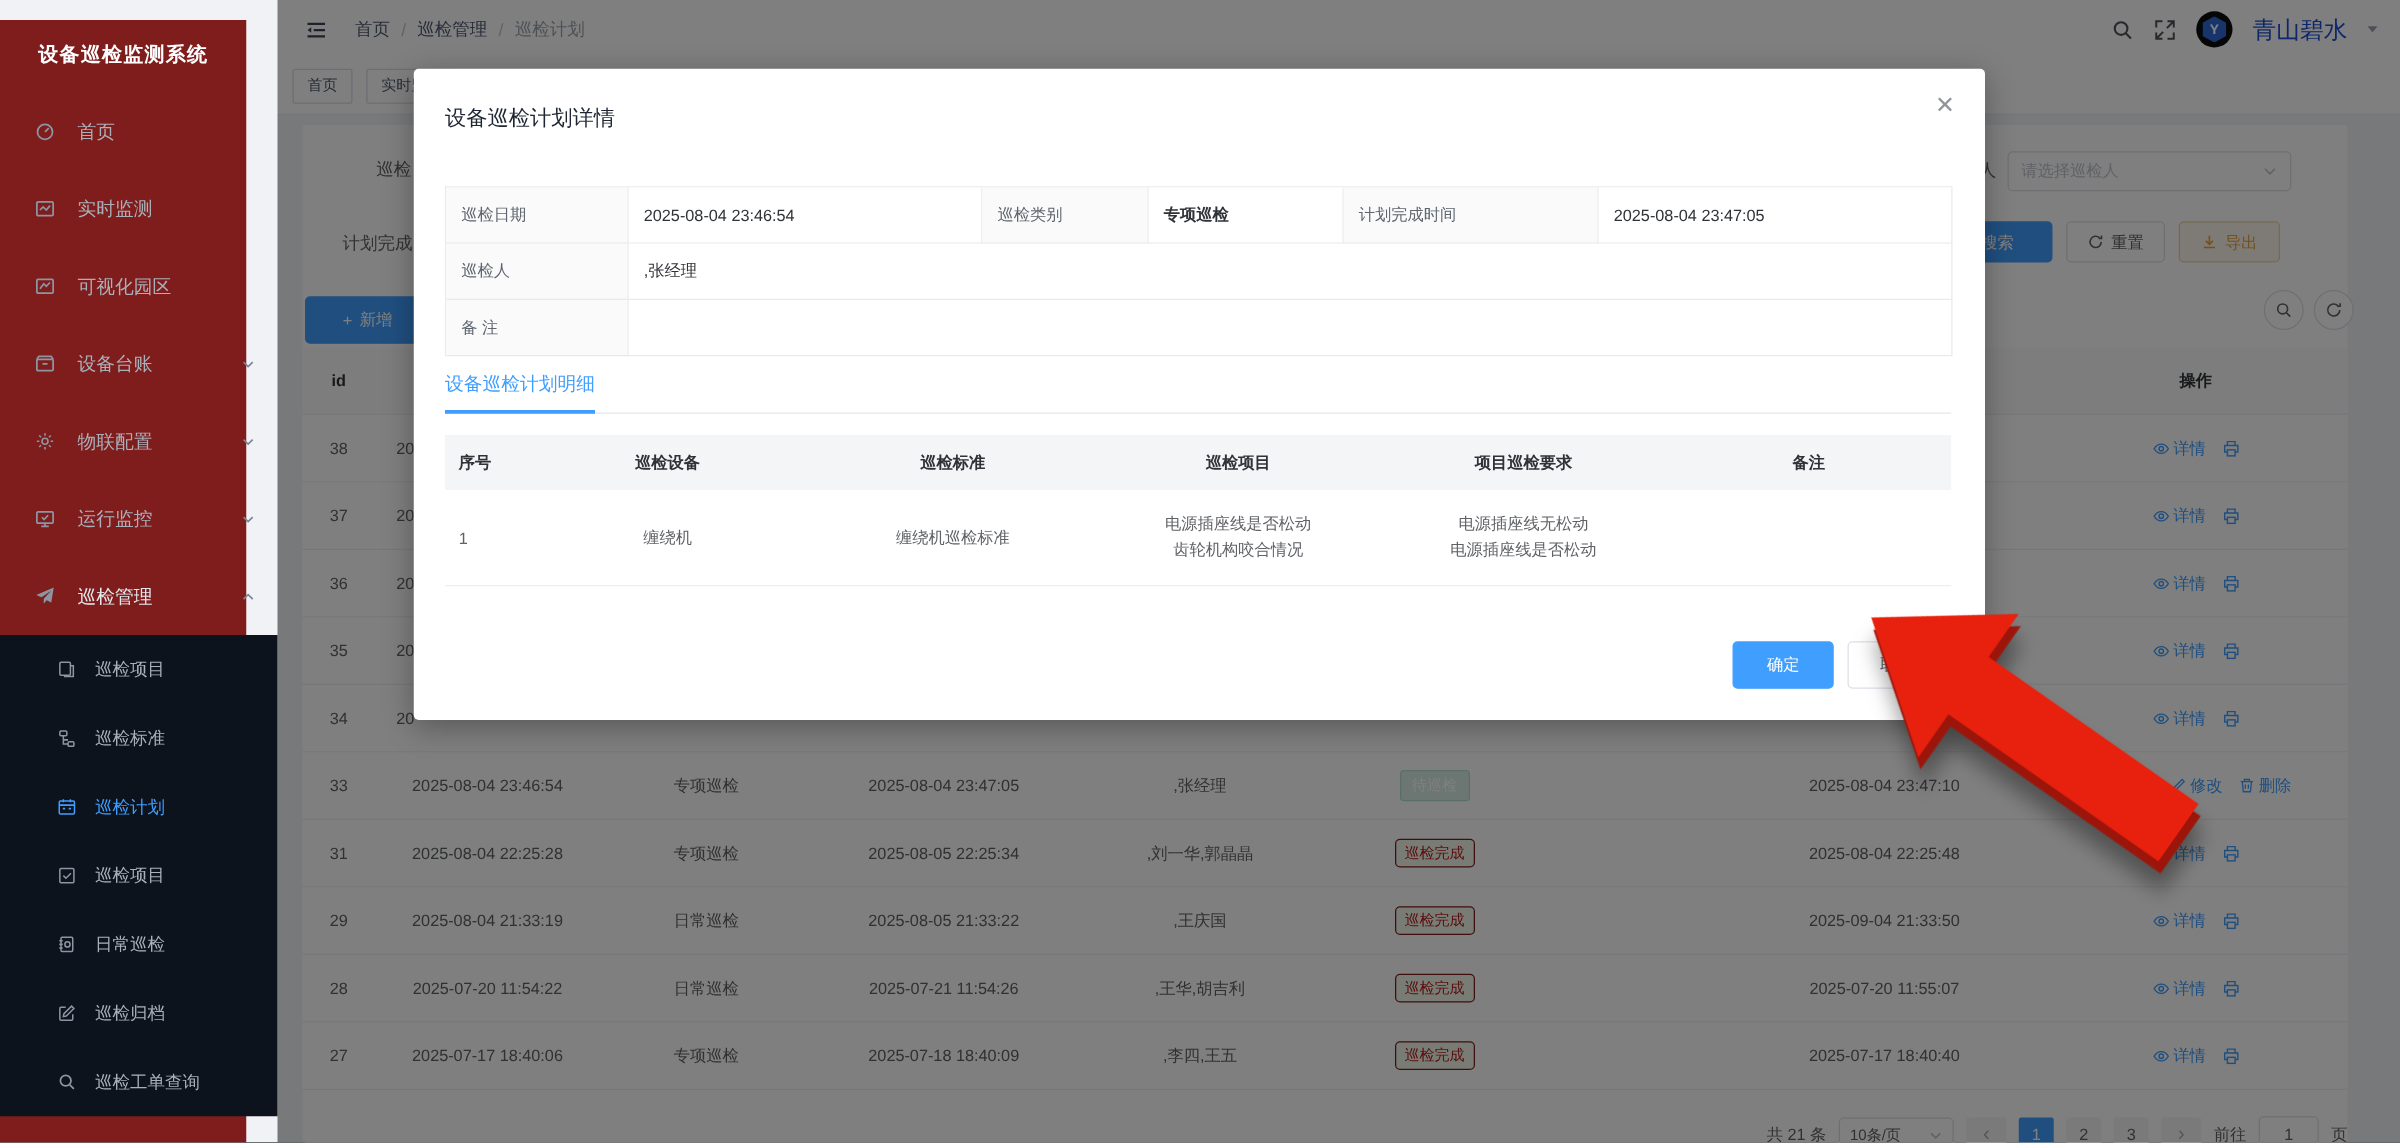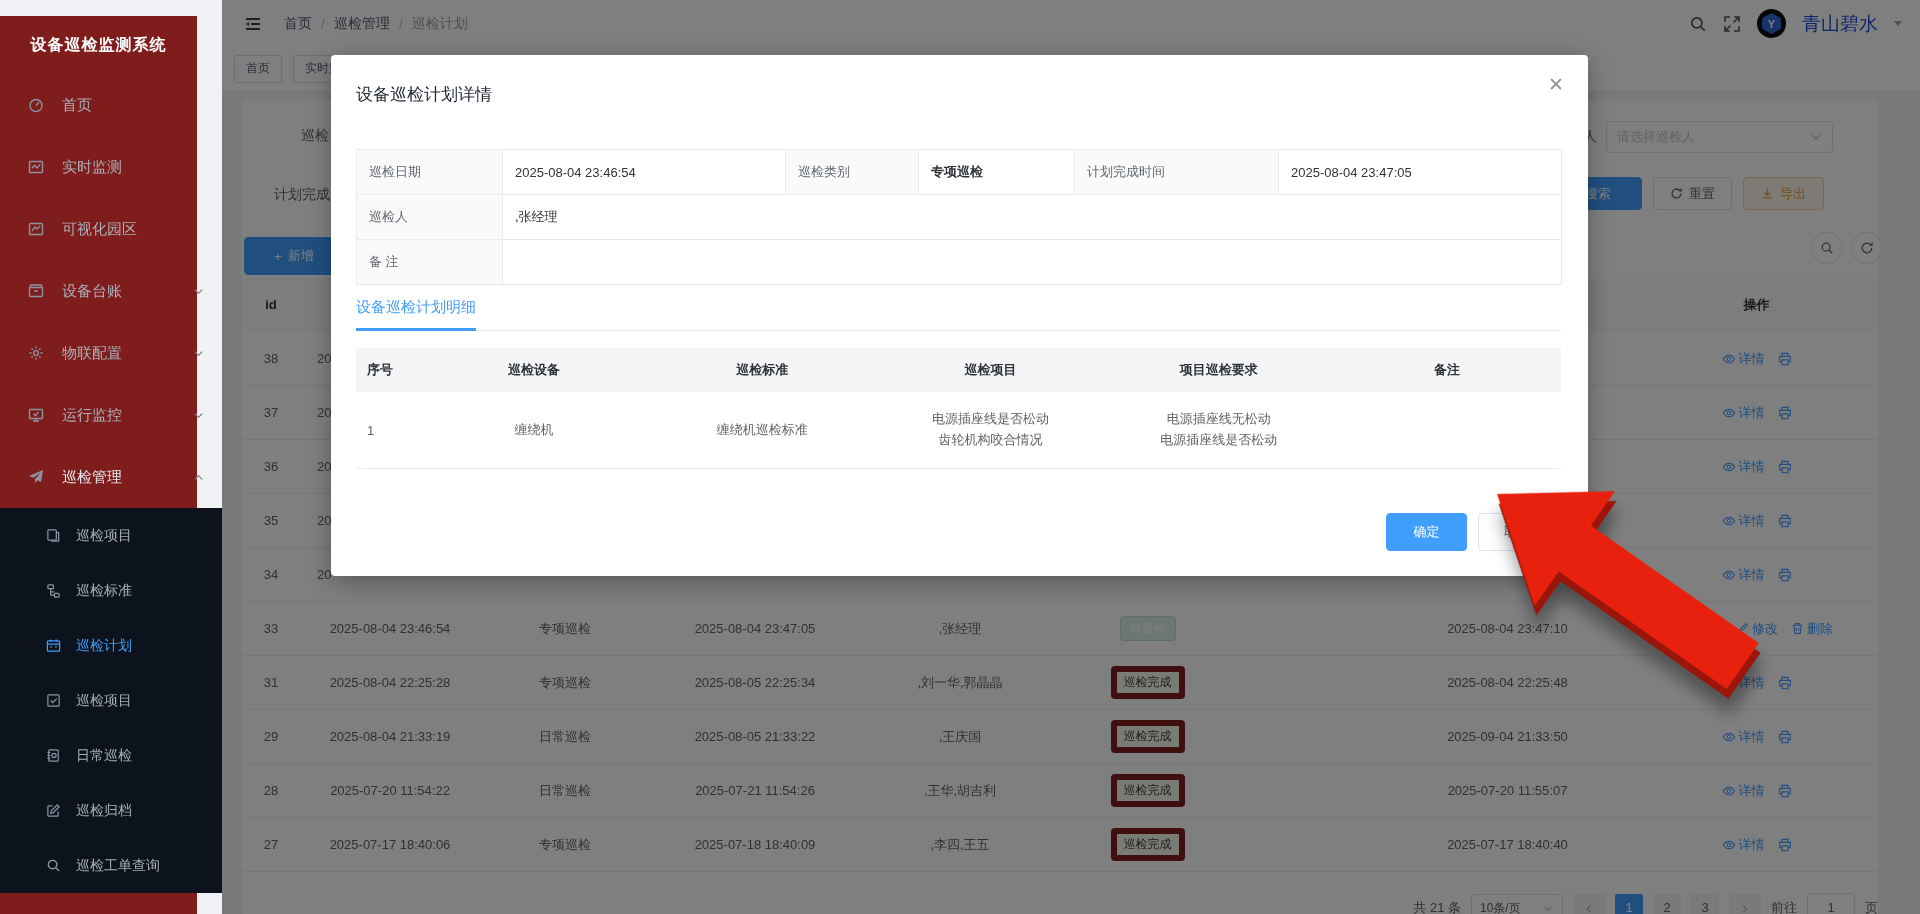--- a/index.html
+++ b/index.html
@@ -52,21 +52,21 @@
   .circle-btn{position:absolute;width:30px;height:30px;border-radius:50%;border:1px solid #dcdfe6;background:#fff;color:#606266;
               display:flex;align-items:center;justify-content:center;cursor:pointer;}
   
   .dtable{position:absolute;left:20px;top:278px;width:1636px;font-size:13px;}
   .trow{display:flex;align-items:center;height:54px;border-bottom:1px solid #ebeef5;box-sizing:border-box;background:#fff;}
   .trow.head{background:#fafafa;font-weight:bold;color:#2f3337;}
   .tc{text-align:center;box-sizing:border-box;}
   .c-id{width:58px;}.c-date{width:180px;}.c-type{width:170px;}.c-plan{width:210px;}.c-insp{width:200px;}
   .c-status{width:175px;}.c-blank{width:145px;}.c-actual{width:255px;}.c-action{width:243px;}
   .frag{text-align:left;padding-left:17px;}
-  .badge-done{display:inline-block;padding:2px 7px;font-size:12px;color:#404040;background:#f0f9eb;border:6px solid #7f1d1d;border-radius:4px;}
+  .badge-done{display:inline-block;padding:2px 7px;font-size:12px;color:#b91c1c;background:#f0f9eb;border:1px solid #7f1d1d;border-radius:4px;}
   .badge-pending{display:inline-block;padding:3px 9px;font-size:12px;color:#fff;background:#d8ece6;border:1px solid #b9ddd5;border-radius:3px;}
   .alink{color:#409eff;cursor:pointer;display:inline-flex;align-items:center;gap:3px;font-size:13px;}
   .acts{display:flex;gap:13px;justify-content:center;align-items:center;}
   
   .pager{position:absolute;right:42px;top:893px;display:flex;align-items:center;gap:10px;font-size:13px;color:#606266;}
   .psel{width:92px;height:28px;border:1px solid #dcdfe6;border-radius:4px;display:flex;align-items:center;padding:0 8px;box-sizing:border-box;gap:6px;cursor:pointer;}
   .psel span{flex:1;font-size:12px;color:#606266;}
   .pnum{min-width:28px;height:28px;line-height:28px;text-align:center;border-radius:2px;cursor:pointer;color:#606266;background:#f4f4f5;font-size:13px;}
   .pnum.active{background:#409eff;color:#fff;}
   .parrow{color:#a8abb2;font-size:16px;cursor:pointer;padding:0 2px;background:#f4f4f5;height:28px;line-height:28px;min-width:28px;text-align:center;border-radius:2px;}

